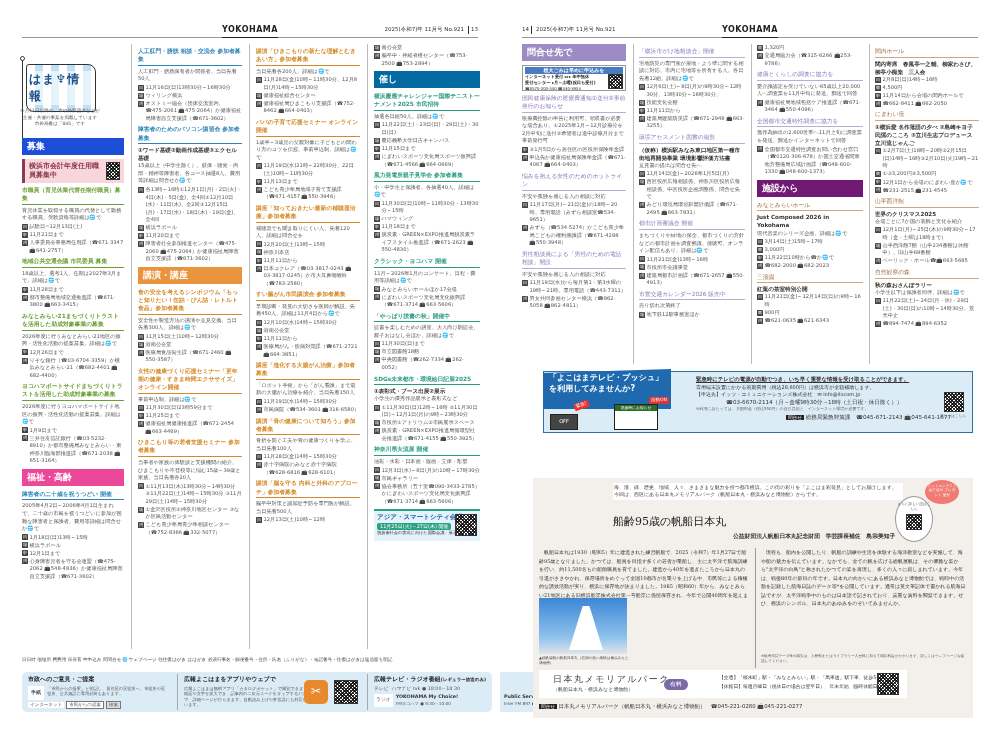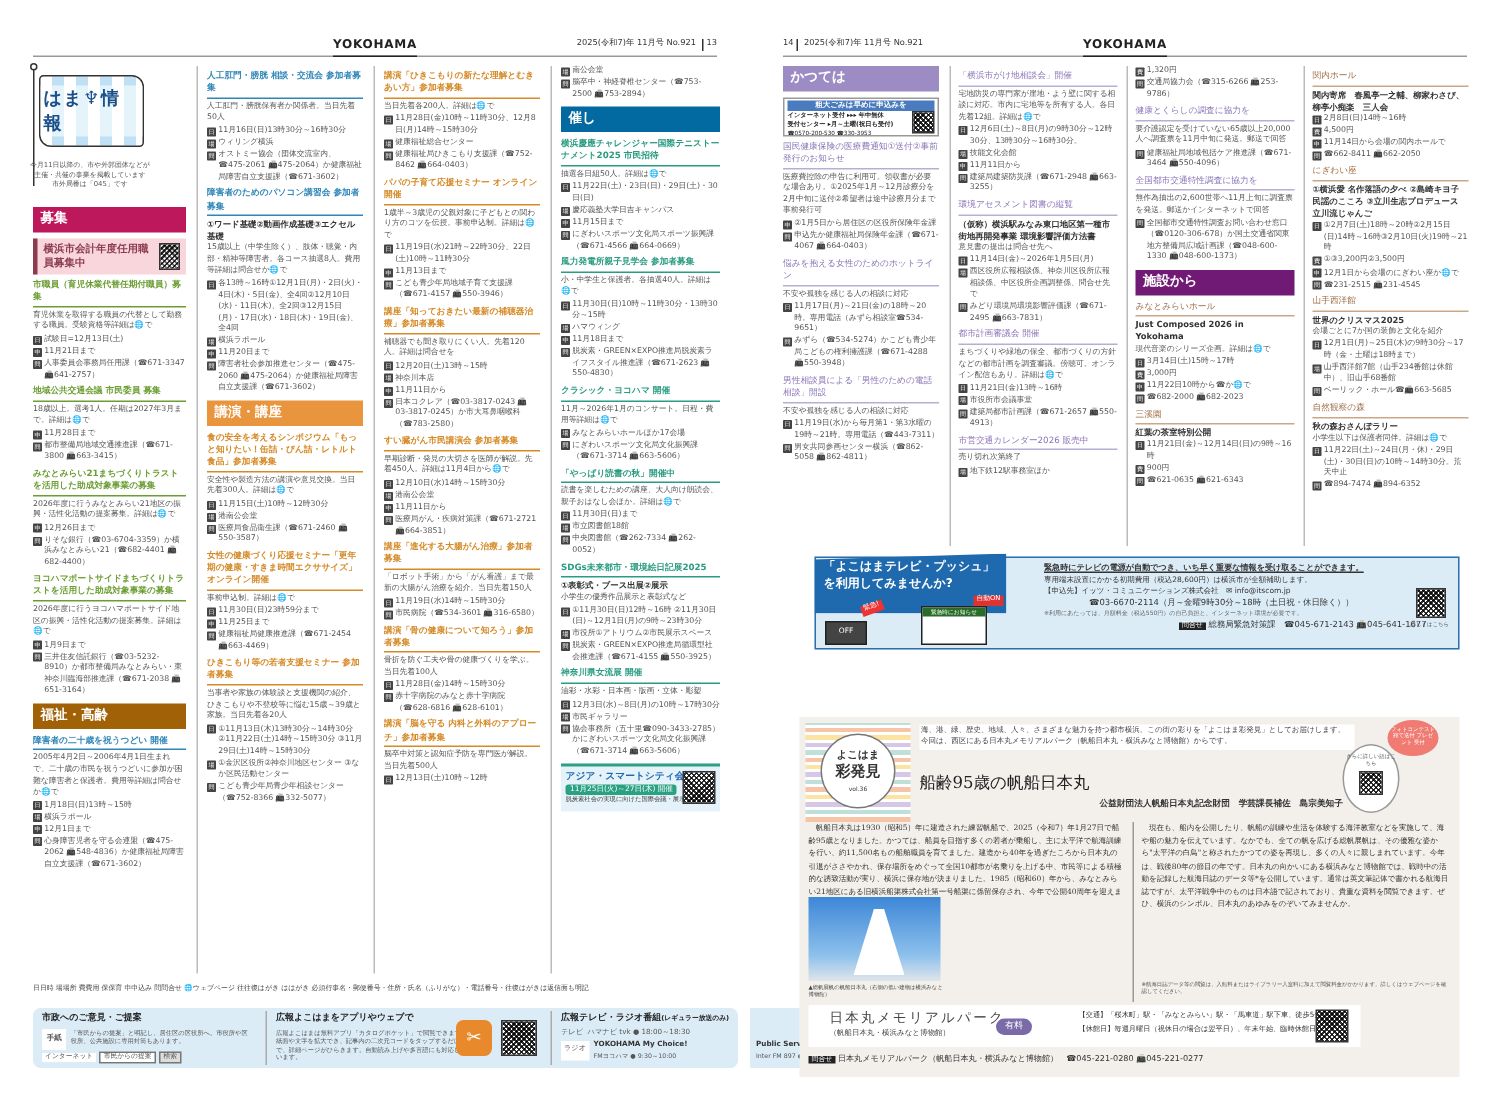--- a/index.html
+++ b/index.html
@@ -6,38 +6,38 @@
 body{width:1000px;height:746px;background:#fff;font-family:"DejaVu Sans",sans-serif;color:#555;font-size:5.2px;line-height:1.45;overflow:hidden;position:relative}
 .page{position:absolute;top:0;height:746px}
 .pl{left:0;width:500px}
 .pr{left:500px;width:500px}
 .hdr{position:absolute;top:24px;left:22px;right:22px;height:14px;border-bottom:0.8px solid #999}
 .hdr .brand{position:absolute;left:50%;transform:translateX(-50%);top:0;font-size:8px;font-weight:bold;letter-spacing:0.5px;color:#222;border-bottom:1.6px solid #222;padding-bottom:1px}
 .hdr .info{position:absolute;top:2px;font-size:5.5px;color:#333}
 .col{position:absolute;top:44px}
 .vsep{position:absolute;width:0.6px;background:#bbb}
 .secbar{color:#fff;font-size:9px;font-weight:bold;padding:2px 5px;margin-bottom:4px}
-.sb-green{background:#be185d}
+.sb-green{background:#1d4ed8}
 .sb-orange{background:#e8953d}
 .sb-teal{background:#0369a1}
-.sb-blue{background:#a16207}
+.sb-blue{background:#ec4899}
 .sb-purple{background:#9d8cc4}
 .sb-brown{background:#701a75}
 .ttl{font-size:5.8px;font-weight:bold;padding-bottom:1.5px;margin:3px 0 2px 0;line-height:1.4}
 .t-blue{color:#2e86b8;border-bottom:0.8px solid #2e86b8}
 .t-orange{color:#d58a27;border-bottom:0.8px solid #d58a27}
 .t-green{color:#6b9d32;border-bottom:0.8px solid #6b9d32}
 .t-teal{color:#2a9c82;border-bottom:0.8px solid #2a9c82}
 .t-purple{color:#8a76b8;border-bottom:0.8px solid #b8aed3;font-weight:normal}
 .t-brown{color:#a0704a;border-bottom:0.8px solid #c9a88a;font-weight:normal}
 .bold-sub{font-weight:bold;color:#333;font-size:5.6px}
 p.body{margin-bottom:1px}
 .ln{display:flex;gap:1.5px;margin-bottom:0.5px}
 .ico{display:inline-block;min-width:6px;height:6px;background:#444;color:#fff;font-size:4px;line-height:6px;text-align:center;border-radius:0.5px;flex-shrink:0;margin-top:0.8px}
-.flag{position:absolute;left:20px;top:44px;width:76px;height:60px}
+.flag{position:absolute;left:20px;top:58px;width:76px;height:60px}
 .flag .pole{position:absolute;left:2px;top:0;width:1.2px;height:80px;background:#333}
 .flag .knob{position:absolute;left:0;top:-2px;width:5px;height:5px;border:1px solid #333;border-radius:50%;background:#fff}
 .flag .banner{position:absolute;left:6px;top:6px;width:70px;height:48px;background:repeating-linear-gradient(90deg,#fff 0 8px,#bfe0f5 8px 16px);border:1px solid #333;border-radius:3px 8px 3px 8px;display:flex;align-items:center;justify-content:center}
 .flag .banner span{font-size:12px;font-weight:bold;color:#1a4f8a;letter-spacing:1px;background:rgba(255,255,255,0.6);padding:0 2px}
 .intro{position:absolute;left:20px;top:108px;width:80px;font-size:4.6px;text-align:center;color:#555}
 .pinkbox{background:#f9d5dc;border-left:3px solid #8a3d4e;padding:3px 4px;display:flex;align-items:center;justify-content:center;margin:3px 0}
 .pinkbox .ptxt{font-size:7px;font-weight:bold;color:#8a3d4e;line-height:1.3}
 .qr{background:repeating-linear-gradient(45deg,#333 0 1.2px,#fff 1.2px 2.4px),repeating-linear-gradient(-45deg,#333 0 1.2px,#fff 1.2px 2.4px);background-blend-mode:multiply;border:1px solid #333}
 .legend{position:absolute;left:22px;top:657px;width:460px;font-size:4.6px;color:#444}
 .footer-left{position:absolute;left:22px;top:672px;width:470px;height:40px;background:#dcecf7;border-radius:5px}
@@ -513,21 +513,21 @@
 </div>
 
 <div class="page pr">
   <div class="hdr">
     <span class="info" style="left:0;border-right:0.8px solid #333;padding-right:2px">14</span>
     <span class="info" style="left:14px">2025(令和7)年 11月号 No.921</span>
     <span class="brand">YOKOHAMA</span>
   </div>
 
   <div class="col" style="left:22px;width:104px">
-    <div class="secbar sb-purple">かつては</div>
+    <div class="secbar sb-purple">問合せ先で</div>
     <div style="background:#fff;border:0.6px solid #999;padding:1px 2px;position:relative;height:26px">
       <div style="background:#4a7bbf;color:#fff;font-size:5px;font-weight:bold;text-align:center">粗大ごみは早めに申込みを</div>
       <div style="font-size:4.2px;font-weight:bold;color:#222">インターネット受付 ▸▸▸ 年中無休</div>
       <div style="font-size:4.2px;font-weight:bold;color:#222">受付センター ▸月～土曜(祝日も受付)</div>
       <div style="font-size:3.8px;color:#222">☎0570-200-530 ☎330-3953</div>
       <span class="qr" style="position:absolute;right:2px;top:8px;width:15px;height:15px"></span>
     </div>
     <div>
       <div class="ttl t-purple">国民健康保険の医療費通知①送付②事前発行のお知らせ</div>
       <p class="body">医療費控除の申告に利用可。領収書が必要な場合あり。①2025年1月～12月診療分を2月中旬に送付②希望者は途中診療月分まで事前発行可</p>
@@ -796,27 +796,20 @@
     <div>【申込先】イッツ・コミュニケーションズ株式会社　✉ info@itscom.jp</div>
     <div style="padding-left:30px;font-size:5.6px">☎03-6670-2114（月～金曜9時30分～18時（土日祝・休日除く））</div>
     <div style="font-size:4px;color:#666">※利用にあたっては、月額料金（税込550円）の自己負担と、インターネット環境が必要です。</div>
     <div style="text-align:right;font-size:5.6px;margin-top:1px"><span style="background:#222;color:#fff;padding:0 2px;font-size:4.6px">問合せ</span> <span>総務局緊急対策課　☎045-671-2143 📠045-641-1677</span></div>
   </div>
   <span class="qr" style="position:absolute;right:8px;top:20px;width:20px;height:20px"></span>
   <div style="position:absolute;right:6px;top:42px;font-size:3.6px">詳しくはこちら</div>
 </div>
 
 <div class="feature">
-  <div class="stripe-logo">
-    <div class="inner">
-      <div style="font-size:7px;margin-top:8px">よこはま</div>
-      <div style="font-size:10px">彩発見</div>
-      <div style="font-size:4px;font-weight:normal">vol.36</div>
-    </div>
-  </div>
   <div style="position:absolute;left:80px;top:5px;width:290px;font-size:5px;color:#444;background:#fff;padding:1px">
     <div>海、港、緑、歴史、地域、人々、さまざまな魅力を持つ都市横浜。この街の彩りを「よこはま彩発見」としてお届けします。</div>
     <div>今回は、西区にある日本丸メモリアルパーク（帆船日本丸・横浜みなと博物館）からです。</div>
   </div>
   <div style="position:absolute;right:14px;top:2px;width:34px;height:24px;border-radius:50%;background:#f07b72;color:#fff;font-size:3.6px;text-align:center;padding:4px 2px;line-height:1.2">フォトコンテスト 宛て送付 プレゼント 受付</div>
   <div style="position:absolute;right:40px;top:18px;width:38px;height:46px;border:0.8px solid #999;border-radius:50%;background:#fff;text-align:center;font-size:3.6px;padding-top:5px">
     <div>さらに詳しい話はこちら</div>
     <span class="qr" style="display:inline-block;width:16px;height:16px;margin-top:2px"></span>
   </div>
   <div class="serif" style="position:absolute;left:80px;top:36px;font-size:11px;font-weight:normal;color:#222">船齢95歳の帆船日本丸</div>

